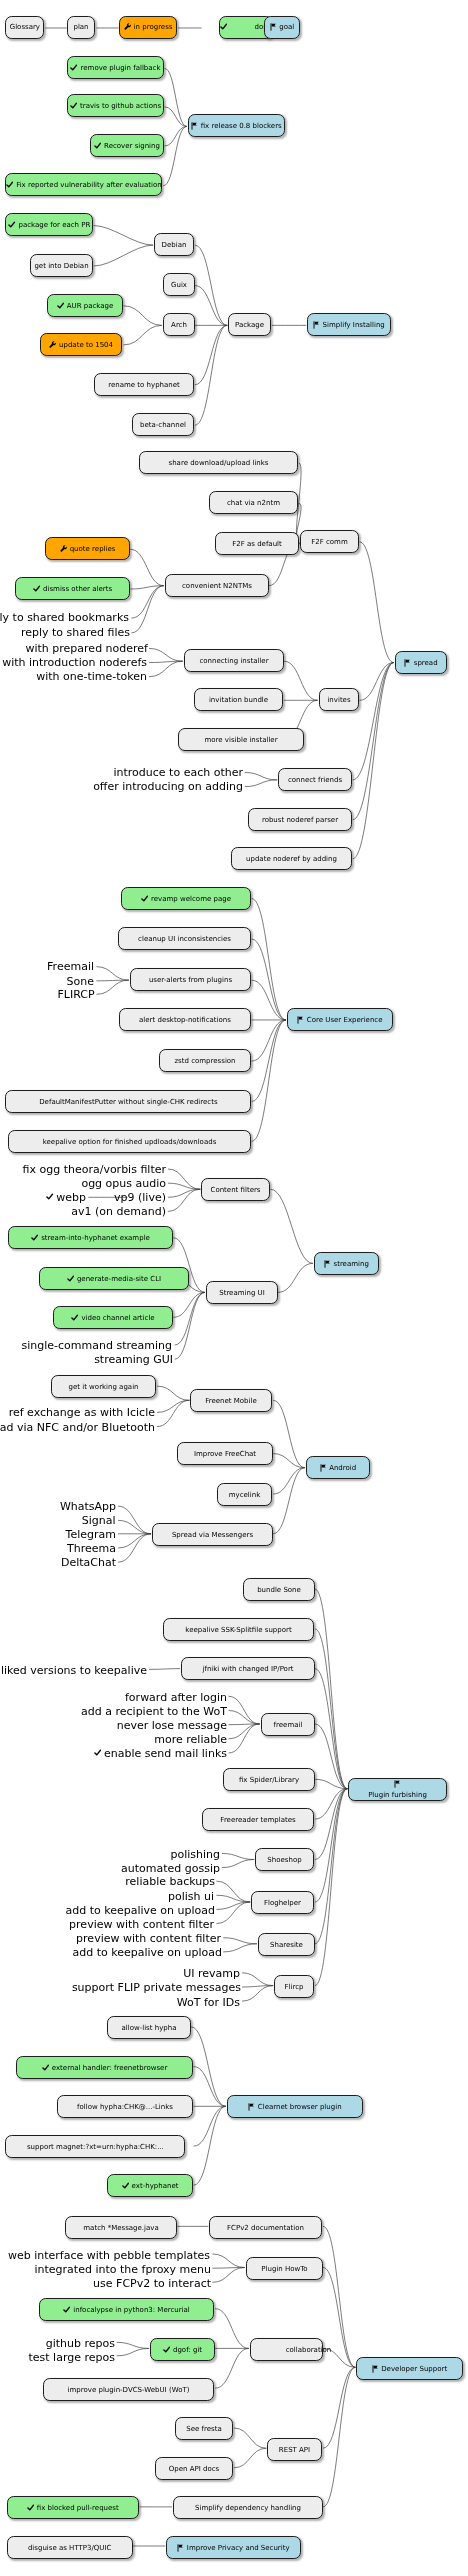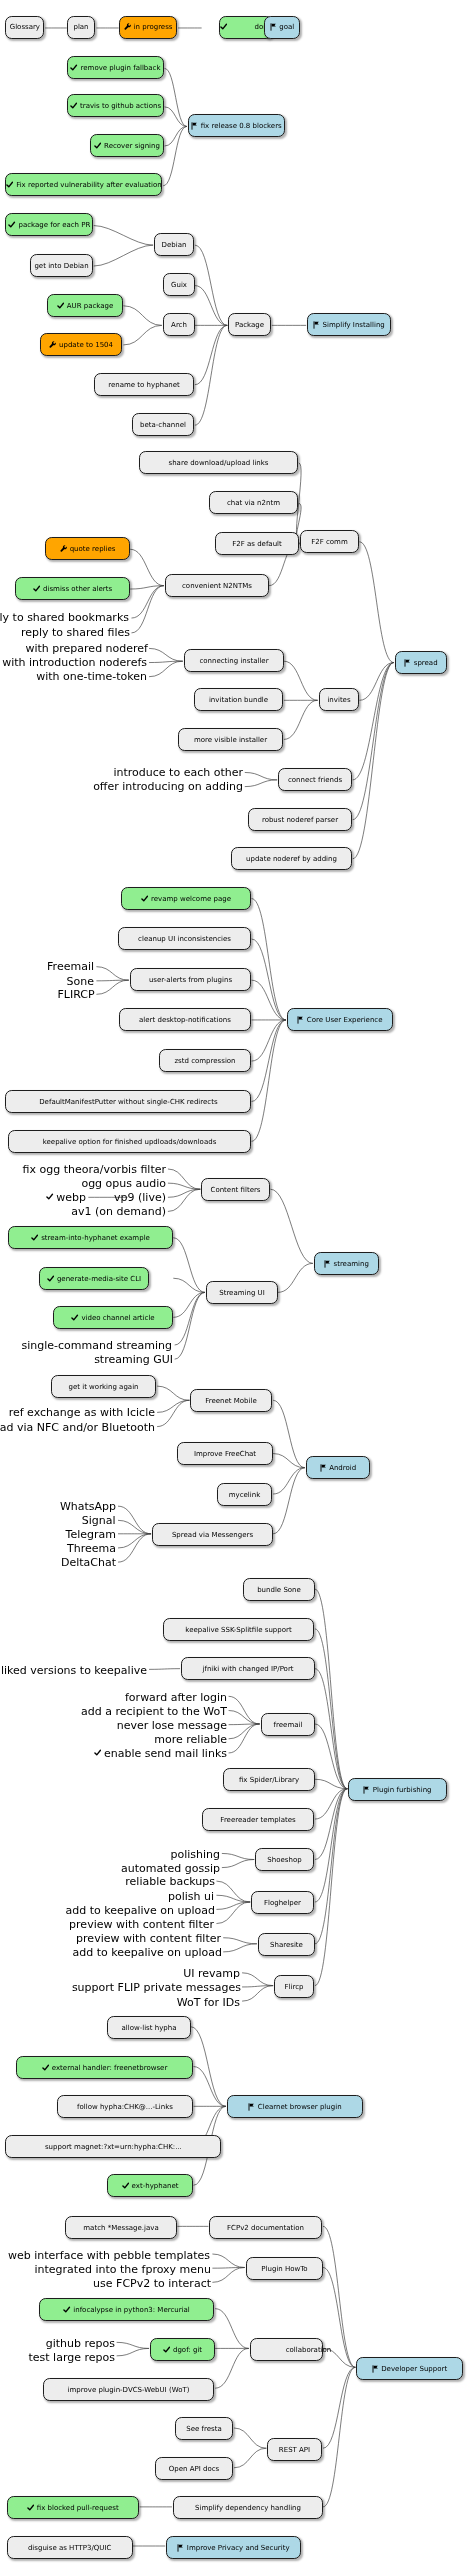--- a/index.html
+++ b/index.html
@@ -334,21 +334,21 @@
     </div>
     <div class="textlabel" style="left: 78px; top: 670px; width: 69px; justify-content: flex-end;">
       <span>with one-time-token</span>
     </div>
     <div class="node gray" style="left: 184px; top: 649px; width: 100px;">
       <span>connecting installer</span>
     </div>
     <div class="node gray" style="left: 194px; top: 688px; width: 89px; justify-content: center;">
       <span>invitation bundle</span>
     </div>
-    <div class="node gray" style="left: 178px; top: 728px; width: 105px;">
+    <div class="node gray" style="left: 178px; top: 728px; width: 126px; border-radius: 7px;">
       <span>more visible installer</span>
     </div>
     <div class="node gray" style="left: 319px; top: 688px; width: 40px;">
       <span>invites</span>
     </div>
     <div class="node blue" style="left: 395px; top: 651px; width: 52px;">
       <span class="icon">
         <svg width="6.7" height="8" viewBox="0 0 10 12">
           <path d="M1.5 0.5 V11.5" stroke="#000" stroke-width="1.4"></path>
           <path d="M2.5 1 H8.8 L6.8 3.2 L8.8 5.4 H2.5 Z" fill="#000"></path>
@@ -448,21 +448,21 @@
     </div>
     <div class="node blue" style="left: 314px; top: 1252px; width: 65px;">
       <span class="icon">
         <svg width="6.7" height="8" viewBox="0 0 10 12">
           <path d="M1.5 0.5 V11.5" stroke="#000" stroke-width="1.4"></path>
           <path d="M2.5 1 H8.8 L6.8 3.2 L8.8 5.4 H2.5 Z" fill="#000"></path>
         </svg>
       </span>
       <span>streaming</span>
     </div>
-    <div class="node green" style="left: 39px; top: 1267px; width: 110px;">
+    <div class="node green" style="left: 39px; top: 1267px; width: 150px;">
       <span class="icon">
         <svg width="7.4" height="7.4" viewBox="0 0 12 12">
           <path d="M1.5 6.5 L4.5 9.5 L10.5 2" fill="none" stroke="#000" stroke-width="2.2" stroke-linecap="round" stroke-linejoin="round"></path>
         </svg>
       </span>
       <span>generate-media-site CLI</span>
     </div>
     <div class="node gray" style="left: 206px; top: 1281px; width: 72px;">
       <span>Streaming UI</span>
     </div>
@@ -556,21 +556,21 @@
         </svg>
       </span>
       <span>enable send mail links</span>
     </div>
     <div class="node gray" style="left: 261px; top: 1713px; width: 54px;">
       <span>freemail</span>
     </div>
     <div class="node gray" style="left: 223px; top: 1768px; width: 92px;">
       <span>fix Spider/Library</span>
     </div>
-    <div class="node blue" style="left: 348px; top: 1778px; width: 99px;">
+    <div class="node blue" style="left: 348px; top: 1778px; width: 99px; flex-direction: column;">
       <span class="icon">
         <svg width="6.7" height="8" viewBox="0 0 10 12">
           <path d="M1.5 0.5 V11.5" stroke="#000" stroke-width="1.4"></path>
           <path d="M2.5 1 H8.8 L6.8 3.2 L8.8 5.4 H2.5 Z" fill="#000"></path>
         </svg>
       </span>
       <span>Plugin furbishing</span>
     </div>
     <div class="node gray" style="left: 202px; top: 1808px; width: 112px;">
       <span>Freereader templates</span>
@@ -627,21 +627,21 @@
       <span class="icon">
         <svg width="7.4" height="7.4" viewBox="0 0 12 12">
           <path d="M1.5 6.5 L4.5 9.5 L10.5 2" fill="none" stroke="#000" stroke-width="2.2" stroke-linecap="round" stroke-linejoin="round"></path>
         </svg>
       </span>
       <span>external handler: freenetbrowser</span>
     </div>
     <div class="node gray" style="left: 57px; top: 2095px; width: 136px;">
       <span>follow hypha:CHK@...-Links</span>
     </div>
-    <div class="node gray" style="left: 5.4px; top: 2135px; width: 216px;">
+    <div class="node gray" style="left: 5.4px; top: 2135px; width: 180px;">
       <span>support magnet:?xt=urn:hypha:CHK:...</span>
     </div>
     <div class="node green" style="left: 107px; top: 2174px; width: 86px;">
       <span class="icon">
         <svg width="7.4" height="7.4" viewBox="0 0 12 12">
           <path d="M1.5 6.5 L4.5 9.5 L10.5 2" fill="none" stroke="#000" stroke-width="2.2" stroke-linecap="round" stroke-linejoin="round"></path>
         </svg>
       </span>
       <span>ext-hyphanet</span>
     </div>

